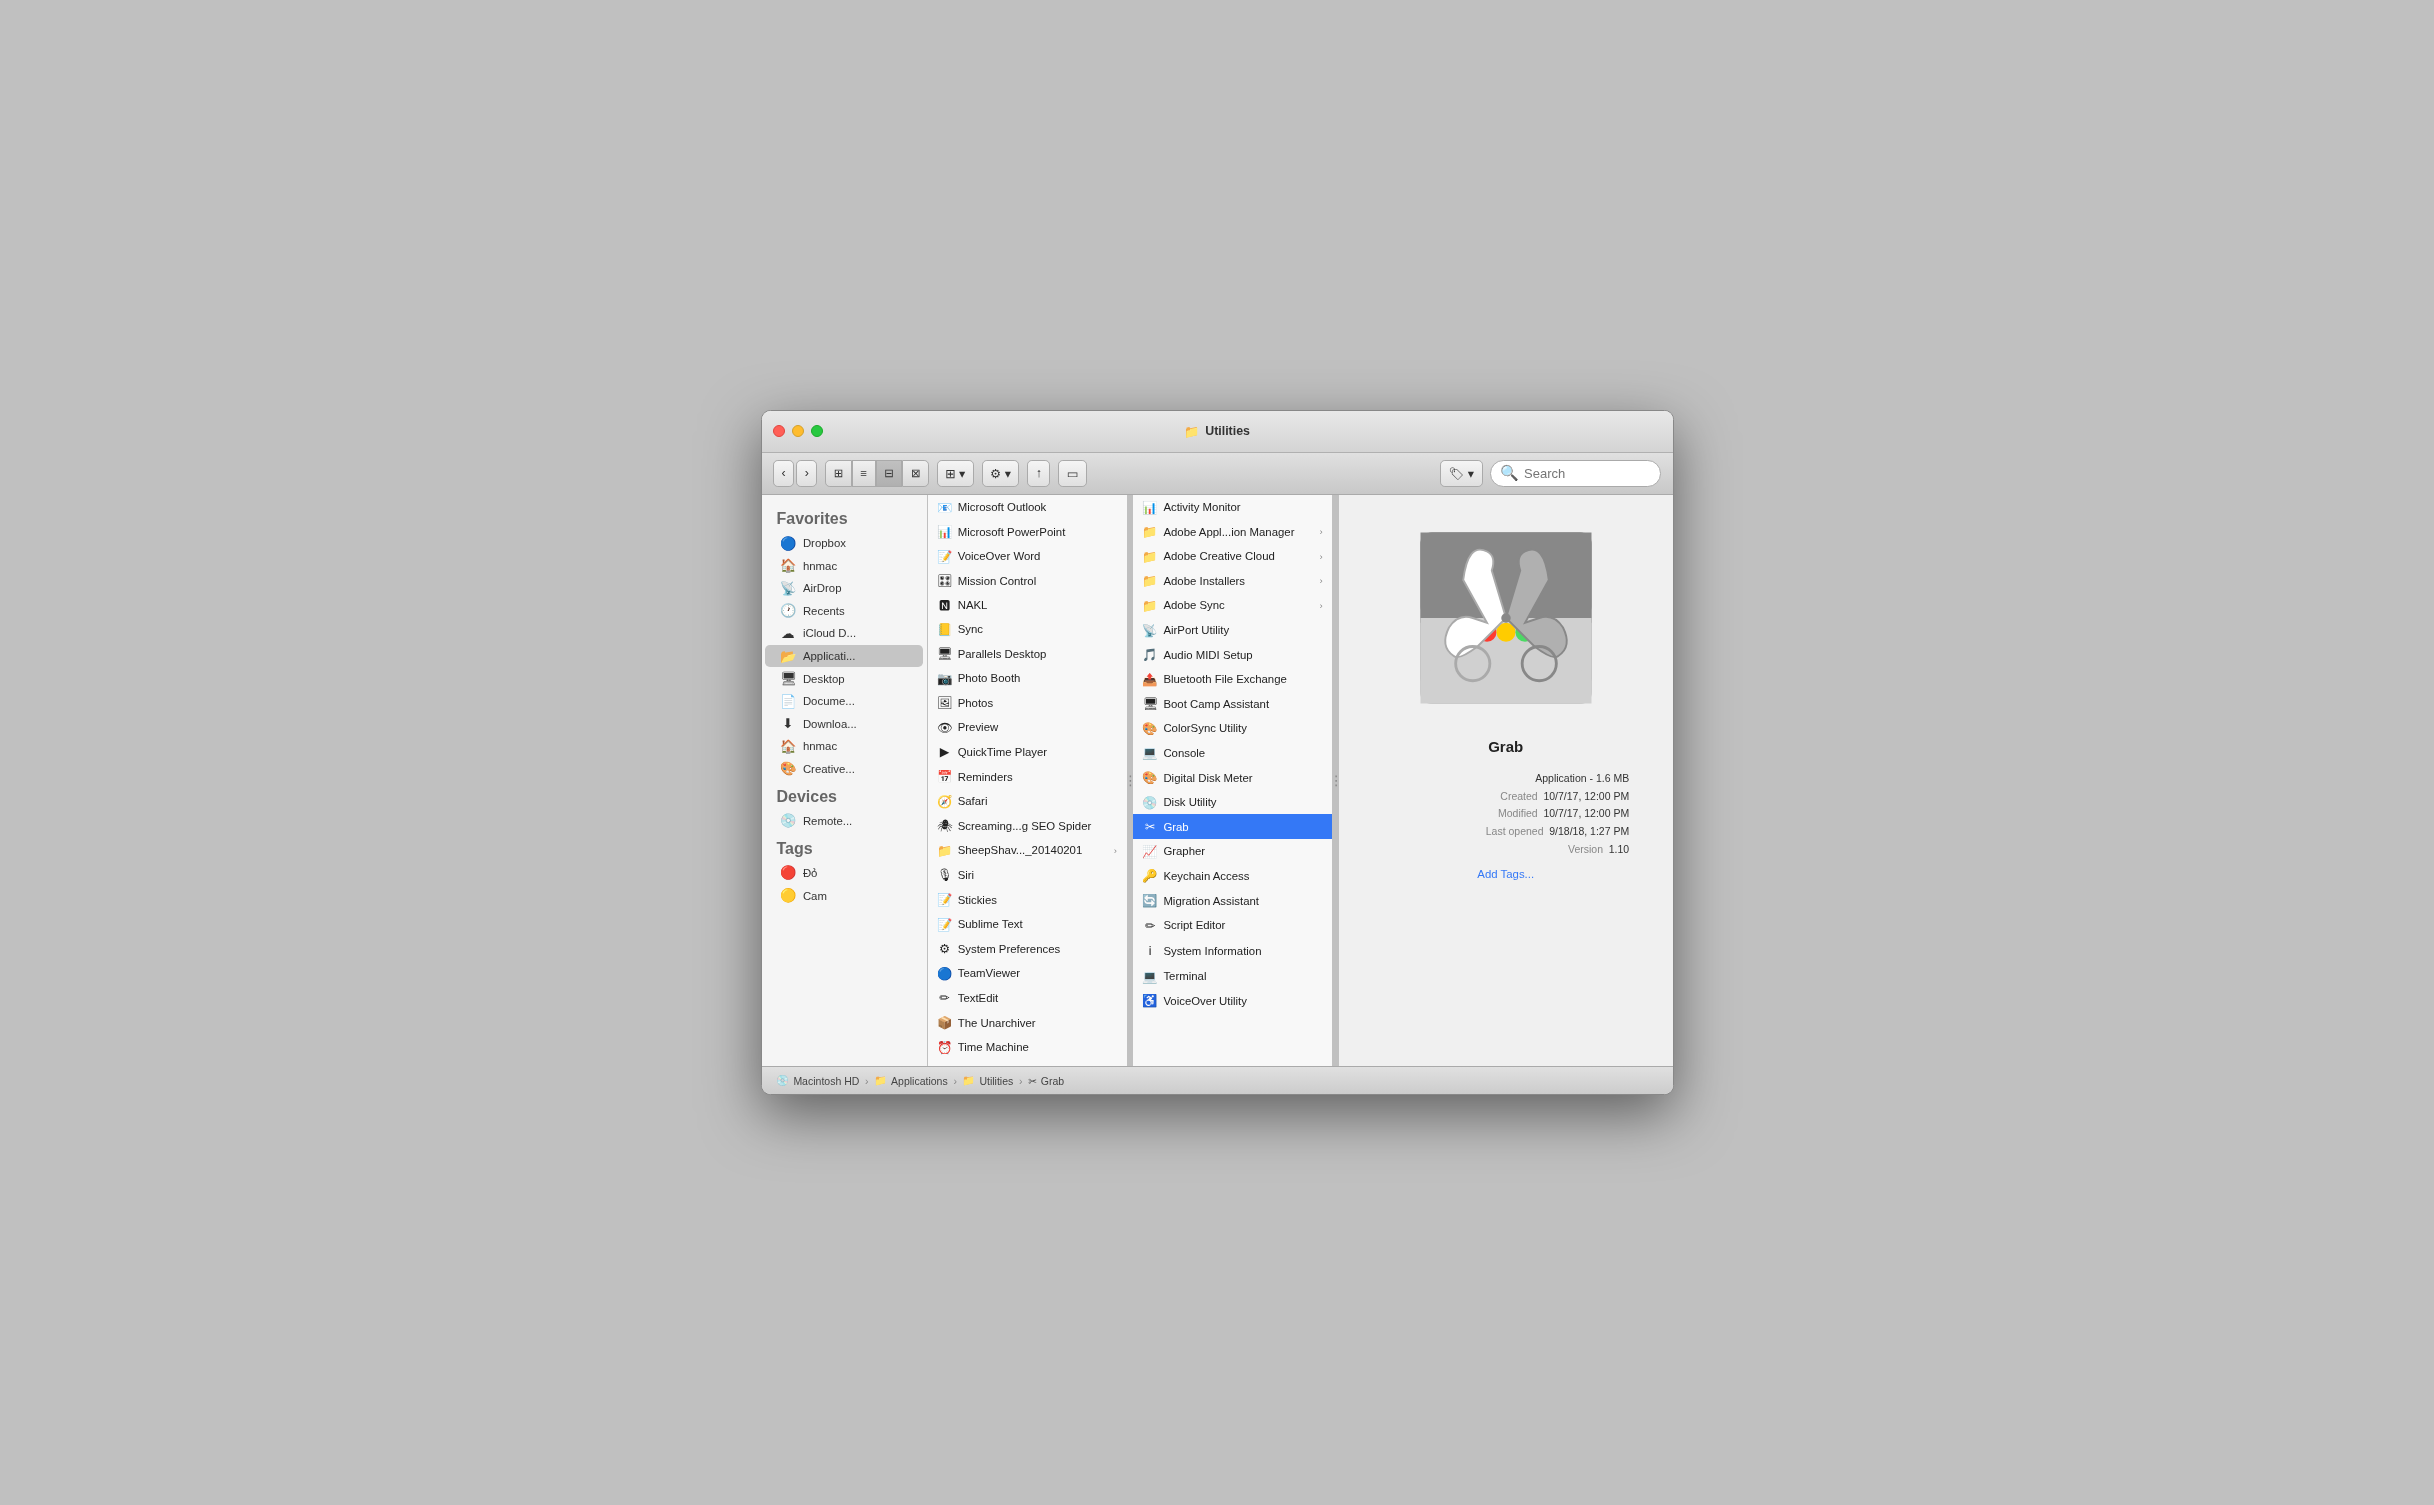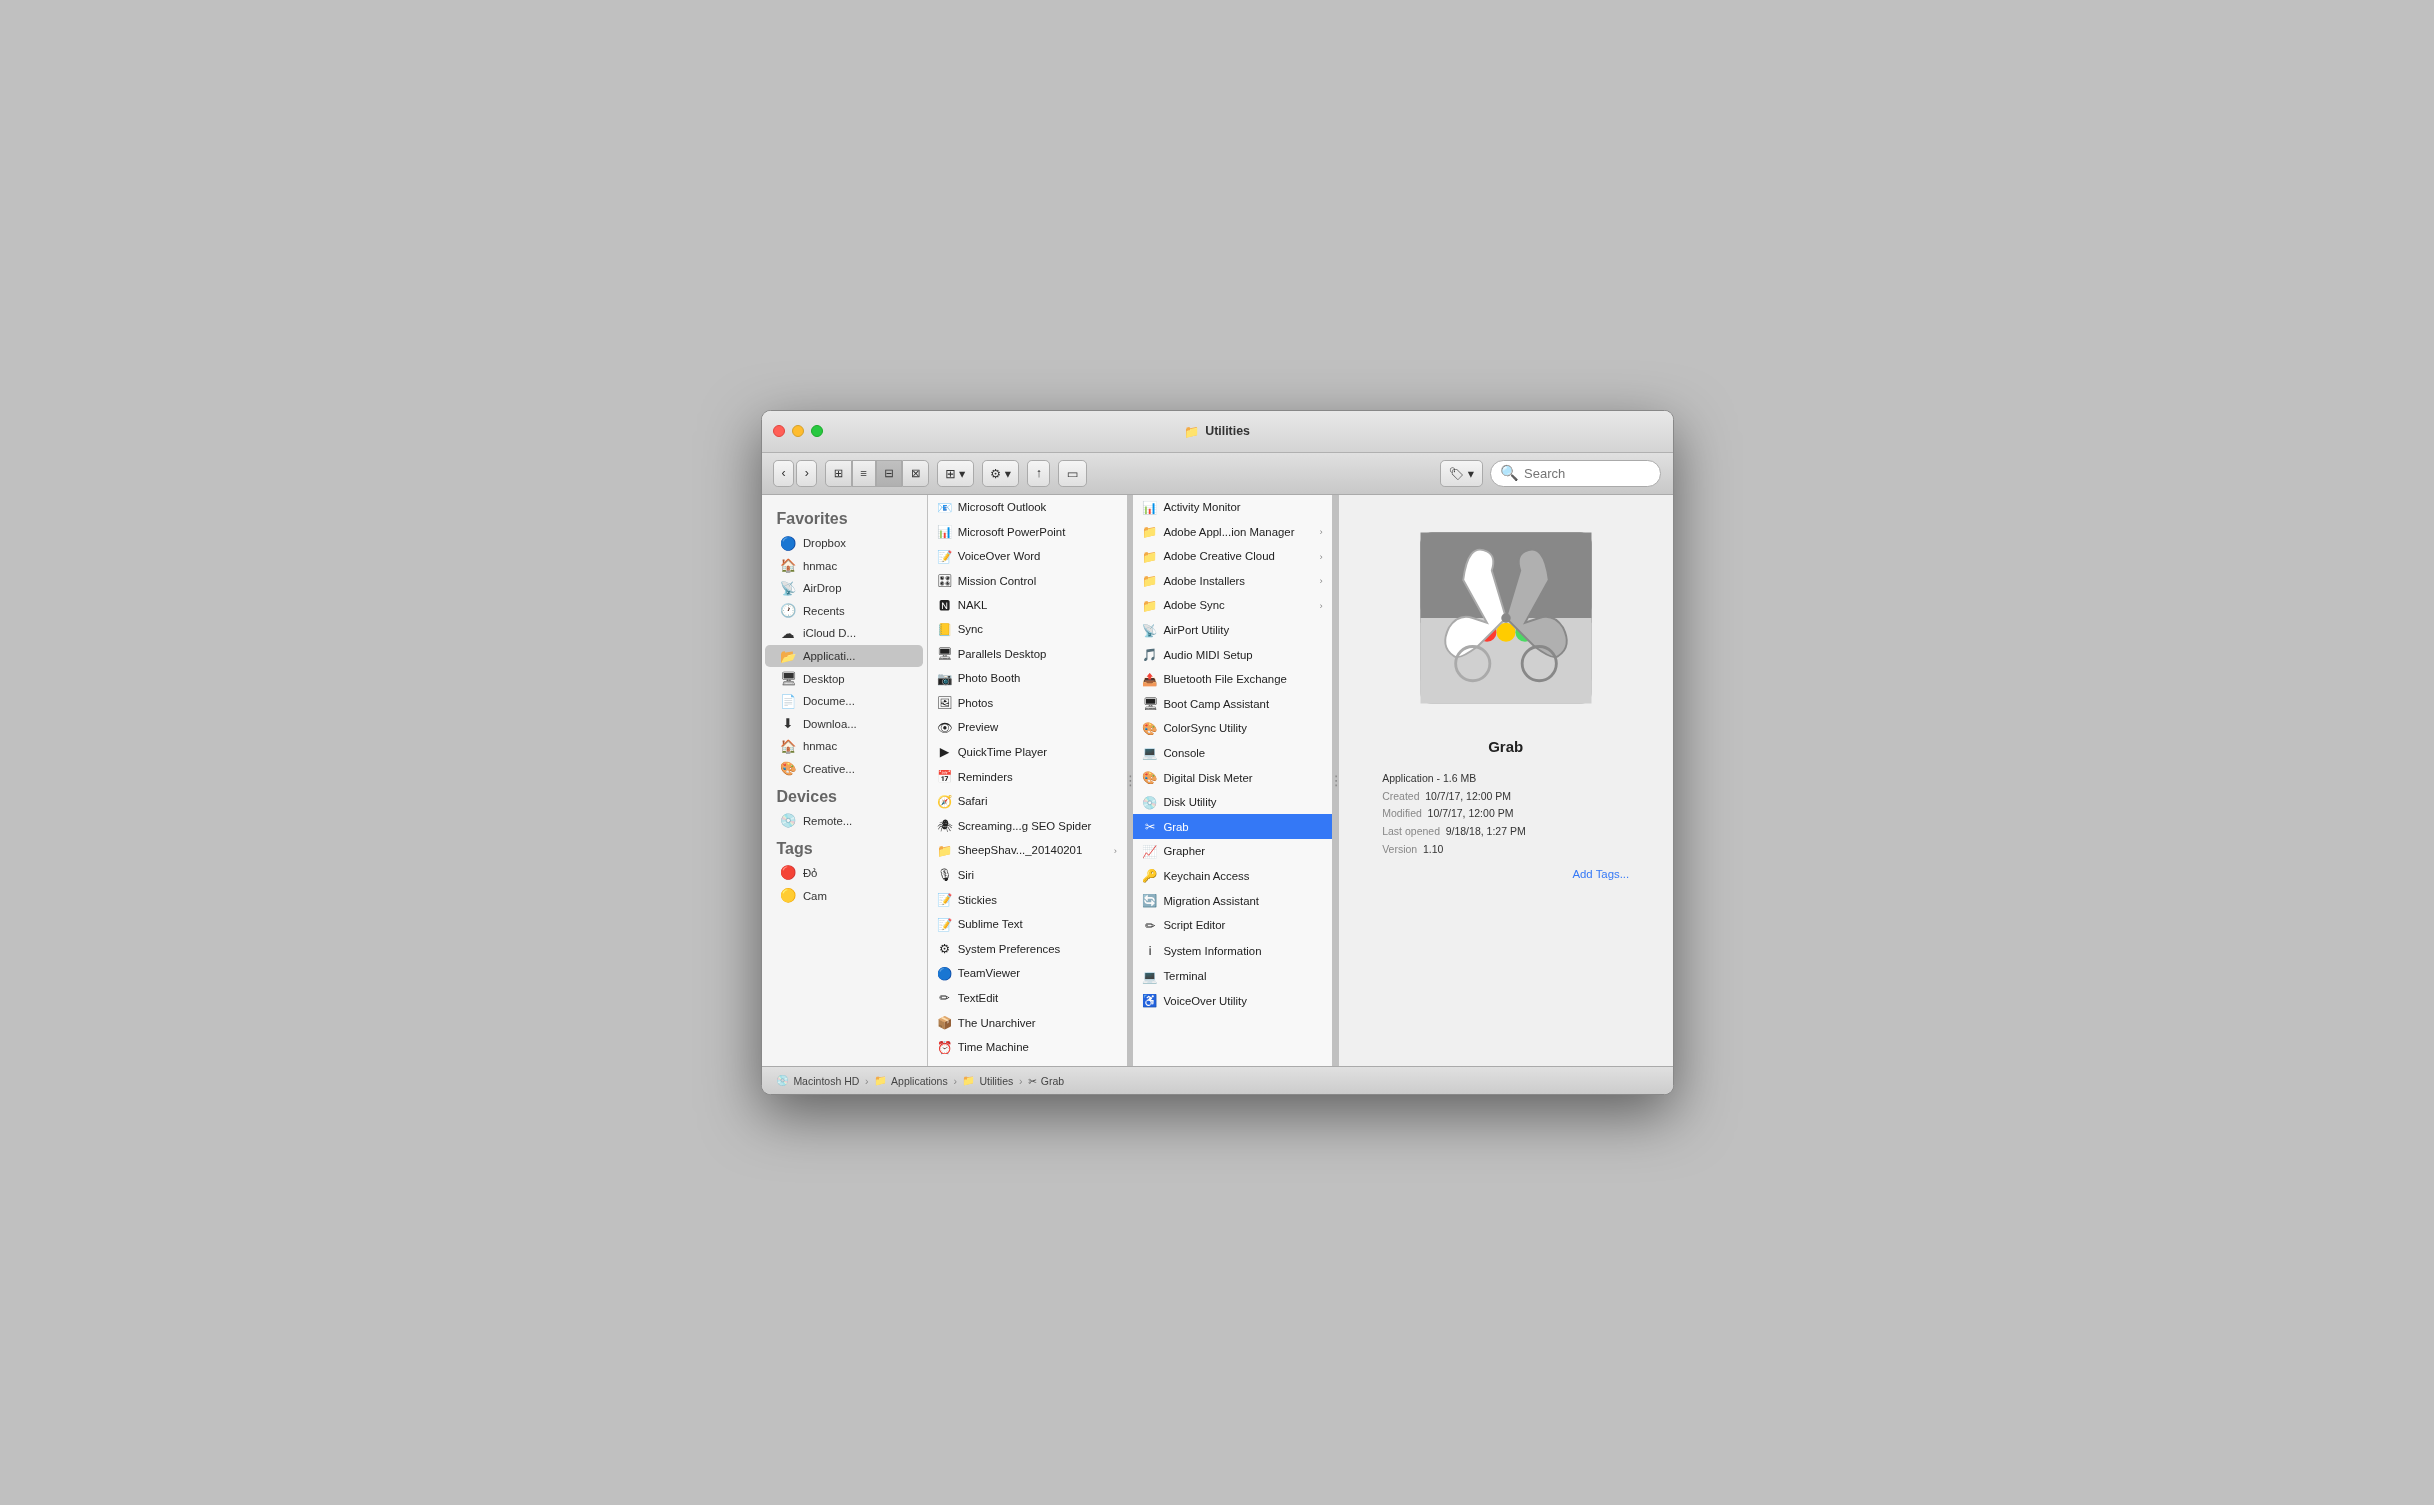--- a/index.html
+++ b/index.html
@@ -220,20 +220,21 @@
     .preview-info {
       font-size: 10.5px;
       color: #555;
       text-align: right;
       width: 100%;
       max-width: 247px;
       line-height: 1.7;
     }
     .preview-info-row {
       display: flex;
+      justify-content: flex-end;
       gap: 5.7px;
     }
     .preview-info-label {
       color: #888;
       text-align: right;
     }
     .preview-info-value {
       color: #333;
       font-weight: 500;
     }
@@ -637,21 +638,21 @@
             <span class="preview-info-value">10/7/17, 12:00 PM</span>
           </div>
           <div class="preview-info-row">
             <span class="preview-info-label">Last opened</span>
             <span class="preview-info-value">9/18/18, 1:27 PM</span>
           </div>
           <div class="preview-info-row">
             <span class="preview-info-label">Version</span>
             <span class="preview-info-value">1.10</span>
           </div>
-          <div style="margin-top: 5.7px;">
+          <div style="text-align: center; margin-top: 5.7px;">
             <span class="add-tags-link">Add Tags...</span>
           </div>
         </div>
       </div>
     </div>
   </div>
 
   <div class="status-bar">
     <div class="breadcrumb-item">
       <span>💿</span>

